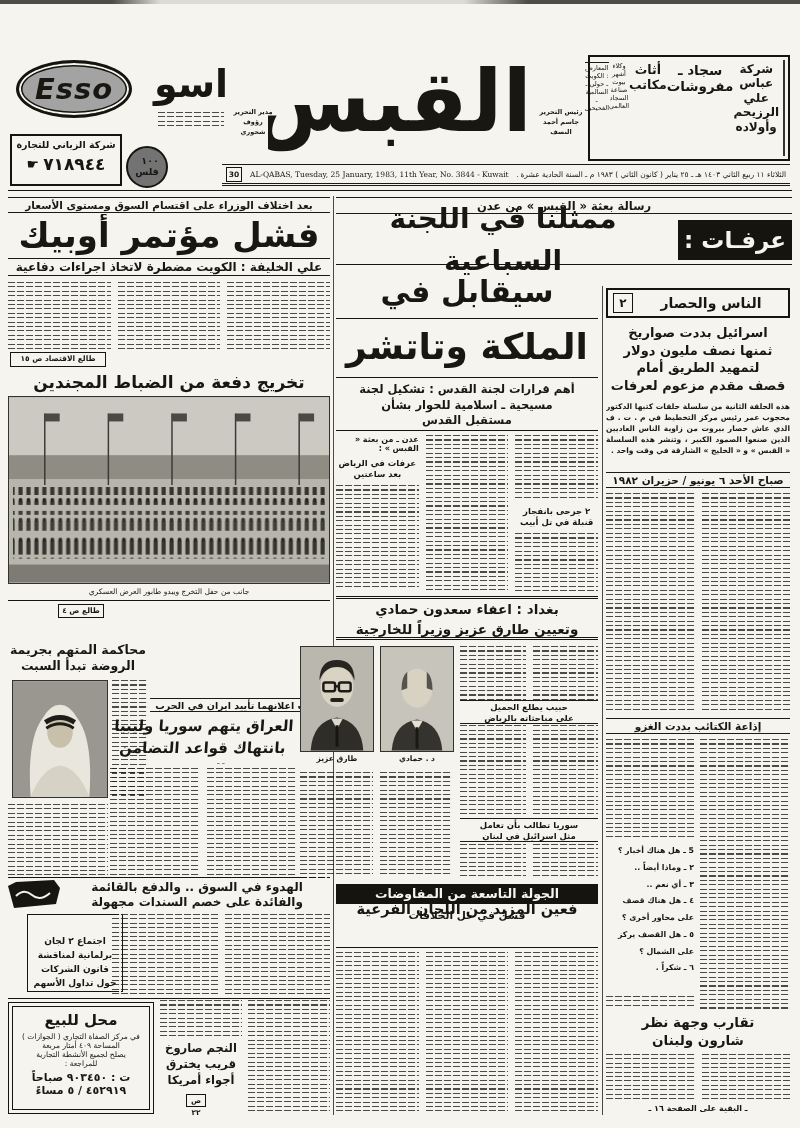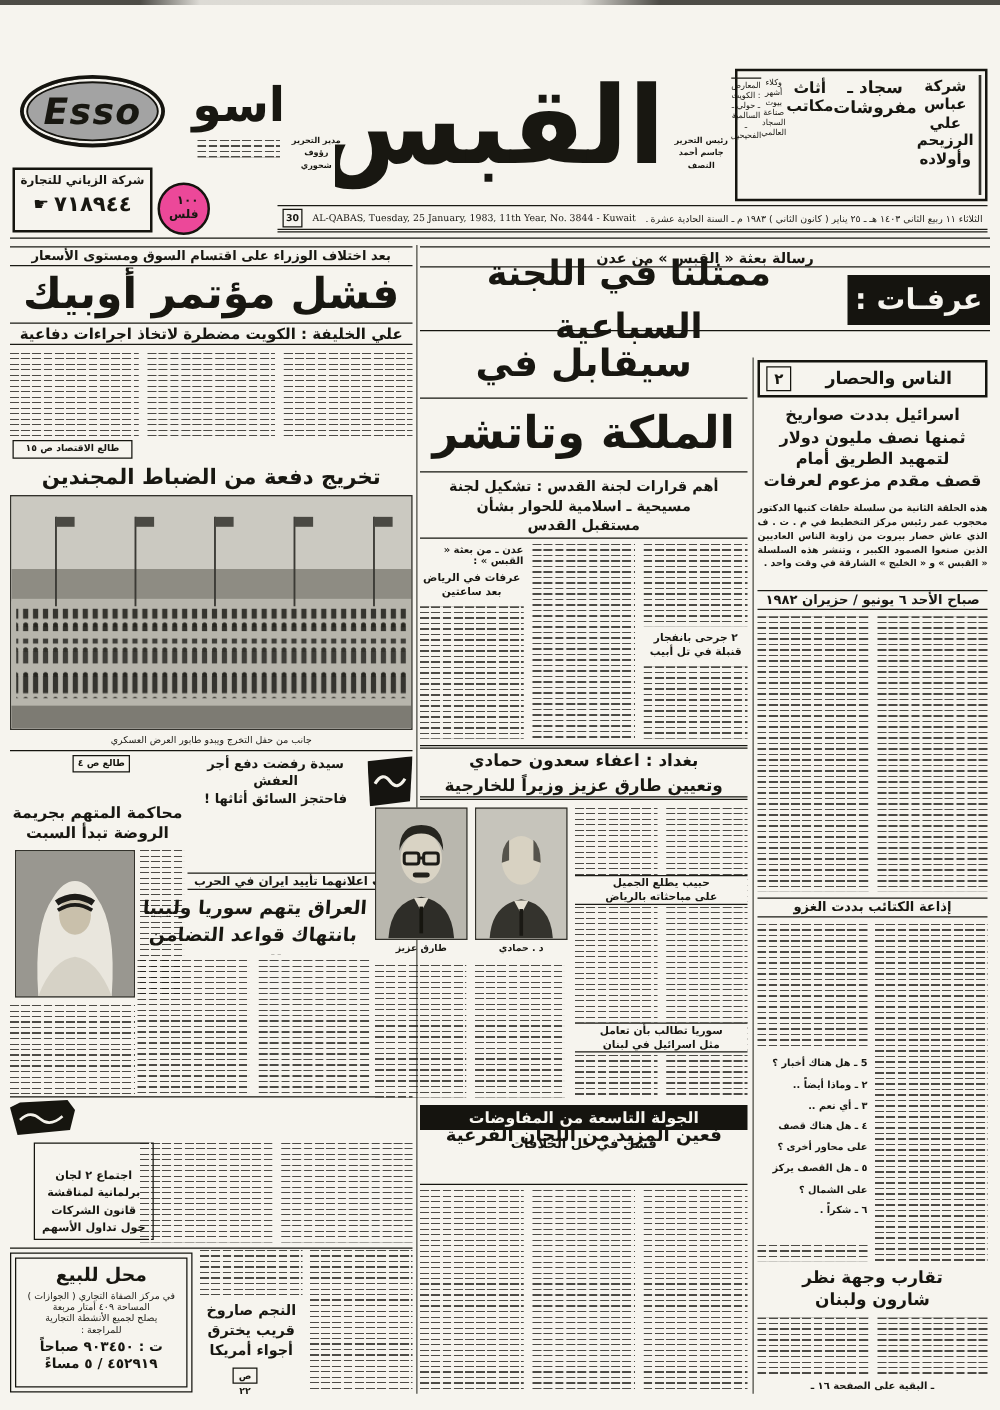--- a/index.html
+++ b/index.html
@@ -31,21 +31,21 @@
   .photo{border:1px solid #33322c;background:#b9b7ae}
   .photo svg{display:block;width:100%;height:100%}
   .cap{font-size:7.5px;text-align:center}
   .refbox{border:1px solid #15140f;font-size:7.5px;font-weight:bold;text-align:center;
           background:#f6f4ee;line-height:12px}
   .esso-oval{border:3px solid #15140f;border-radius:50%;display:flex;align-items:center;
              justify-content:center;box-shadow:inset 0 0 0 2px #f6f4ee, inset 0 0 0 3.5px #15140f;
              background:#a3a3a3}
   .esso-word{font-style:italic;font-weight:bold;font-size:29px;letter-spacing:1px;direction:ltr}
   .roundel{border:2px solid #15140f;border-radius:50%;display:flex;align-items:center;
-           justify-content:center;font-size:9.5px;font-weight:bold;line-height:1.15;background:#ec4899}
+           justify-content:center;font-size:9.5px;font-weight:bold;line-height:1.15;background:#737373}
   .dateline{display:flex;align-items:center;gap:8px;border-top:1px solid #1b1a15;
             border-bottom:3px double #1b1a15;padding:2px 4px;font-size:7.5px;direction:ltr}
   .dateline .en{font-family:"DejaVu Serif",serif;white-space:nowrap}
   .dateline .ar{flex:1;text-align:right;white-space:nowrap;overflow:hidden}
   .scanbar{background:linear-gradient(90deg,#15140f 0 14%,rgba(21,20,15,.15) 20% 58%,#15140f 66% 100%);
            opacity:.75}
 </style>
 </head>
 <body>
 
@@ -157,28 +157,20 @@
       <rect x="4" y="90" width="314" height="18" fill="url(#tr)"></rect>
       <rect x="4" y="114" width="314" height="20" fill="url(#tr)" opacity=".92"></rect>
       <rect x="4" y="140" width="314" height="22" fill="url(#tr)"></rect>
       <rect y="168" width="322" height="18" fill="#7d7b73"></rect>
     </svg>
   </div>
   <div class="ab cap clip" style="left:8px;top:587px;width:322px;height:11px">جانب من حفل التخرج ويبدو طابور العرض العسكري</div>
   <div class="ab hrule" style="left:8px;top:600px;width:322px;border-top-width:1px"></div>
   <div class="ab refbox" style="left:58px;top:604px;width:46px;height:14px">طالع ص ٤</div>
 
-  <div class="ab" style="left:152px;top:604px;width:178px;height:42px;display:flex;gap:5px;align-items:center">
-    <svg width="36" height="40" viewBox="0 0 36 40">
-      <polygon points="0,4 36,0 34,36 2,40" fill="#151410"></polygon>
-      <path d="M6 22 Q12 12 18 20 T30 18" stroke="#f4f2ea" stroke-width="2.5" fill="none"></path>
-    </svg>
-    <div class="b c pre clip" style="flex:1;font-size:10.5px;line-height:1.35">سيدة رفضت دفع أجر العفش
-فاحتجز السائق أثاثها !</div>
-  </div>
 
   <div class="ab b c pre clip" style="left:8px;top:642px;width:140px;height:34px;font-size:12.5px;line-height:1.3">محاكمة المتهم بجريمة
 الروضة تبدأ السبت</div>
   <div class="ab photo" style="left:12px;top:680px;width:96px;height:118px">
     <svg viewBox="0 0 96 118">
       <rect width="96" height="118" fill="#999790"></rect>
       <path d="M18 118 Q14 60 30 38 Q38 24 48 24 Q58 24 66 38 Q82 60 78 118 Z" fill="#e9e6dd"></path>
       <path d="M18 118 Q30 88 48 86 Q66 88 78 118 Z" fill="#d6d2c6"></path>
       <ellipse cx="48" cy="52" rx="13" ry="16" fill="#c9c0ab"></ellipse>
       <path d="M33 42 Q48 32 63 42" fill="none" stroke="#1d1c18" stroke-width="5"></path>
@@ -198,20 +190,22 @@
     <div class="col">
         <div class="fx"></div>
       </div>
   </div>
 
   <div class="ab hrule" style="left:8px;top:877px;width:322px;border-top-width:1px"></div>
   <svg class="ab" style="left:8px;top:880px" width="52" height="28" viewBox="0 0 52 28">
     <polygon points="0,6 8,2 46,0 52,8 48,24 6,28" fill="#16150f"></polygon>
     <path d="M8 16 Q16 8 24 15 T42 13" stroke="#f4f2ea" stroke-width="2" fill="none"></path>
   </svg>
+  <div class="ab c b pre clip" style="left:64px;top:880px;width:266px;height:30px;font-size:12px;line-height:1.25">الهدوء في السوق .. والدفع بالقائمة
+والفائدة على خصم السندات مجهولة</div>
   <div class="ab box c b pre" style="left:27px;top:914px;width:96px;height:78px;font-size:9px;line-height:1.55;padding-top:20px">اجتماع ٢ لجان
 برلمانية لمناقشة
 قانون الشركات
 حول تداول الأسهم</div>
   <div class="ab cols" style="left:112px;top:914px;width:218px;height:80px">
     <div class="col">
         <div class="fx"></div>
       </div>
     <div class="col">
         <div class="fx"></div>

